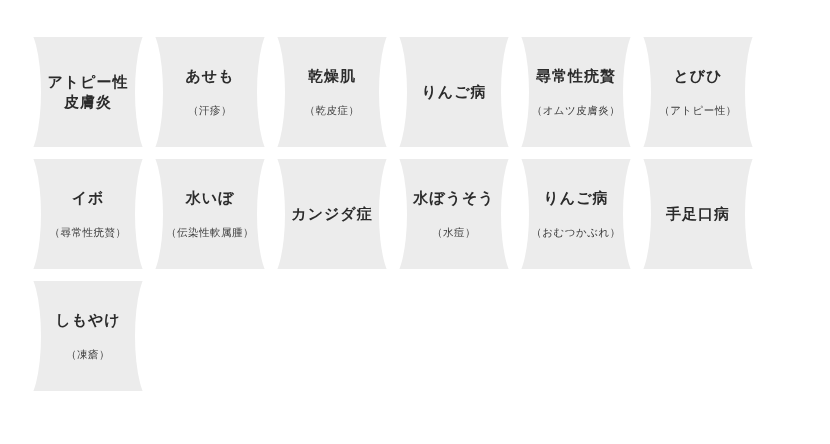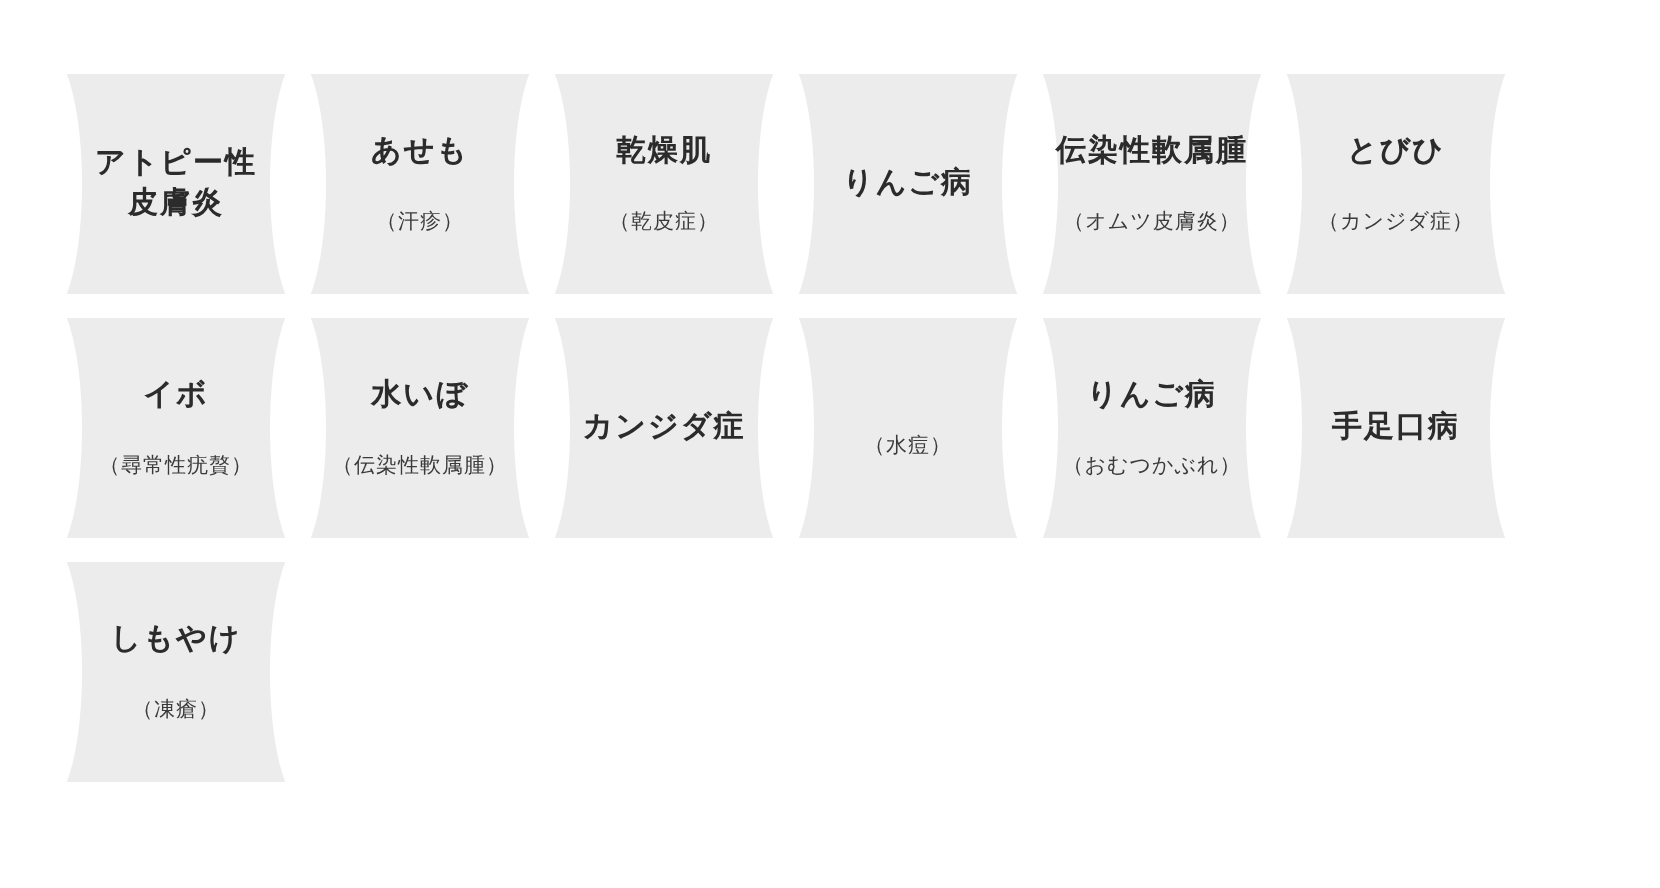--- a/index.html
+++ b/index.html
@@ -98,45 +98,46 @@
     <span class="card-title">乾燥肌</span>
     <span class="card-subtitle">（乾皮症）</span>
   </a>
 
   <a class="card">
     <span class="card-title">りんご病</span>
 
   </a>
 
   <a class="card">
-    <span class="card-title">伝染性軟属腫</span>
+    <span class="card-title">尋常性疣贅</span>
     <span class="card-subtitle">（オムツ皮膚炎）</span>
   </a>
 
   <a class="card">
     <span class="card-title">とびひ</span>
-    <span class="card-subtitle">（カンジダ症）</span>
+    <span class="card-subtitle">（アトピー性）</span>
   </a>
 
   <a class="card">
     <span class="card-title">イボ</span>
     <span class="card-subtitle">（尋常性疣贅）</span>
   </a>
 
   <a class="card">
     <span class="card-title">水いぼ</span>
     <span class="card-subtitle">（伝染性軟属腫）</span>
   </a>
 
   <a class="card">
     <span class="card-title">カンジダ症</span>
 
   </a>
 
   <a class="card">
+    <span class="card-title">水ぼうそう</span>
     <span class="card-subtitle">（水痘）</span>
   </a>
 
   <a class="card">
     <span class="card-title">りんご病</span>
     <span class="card-subtitle">（おむつかぶれ）</span>
   </a>
 
   <a class="card">
     <span class="card-title">手足口病</span>

